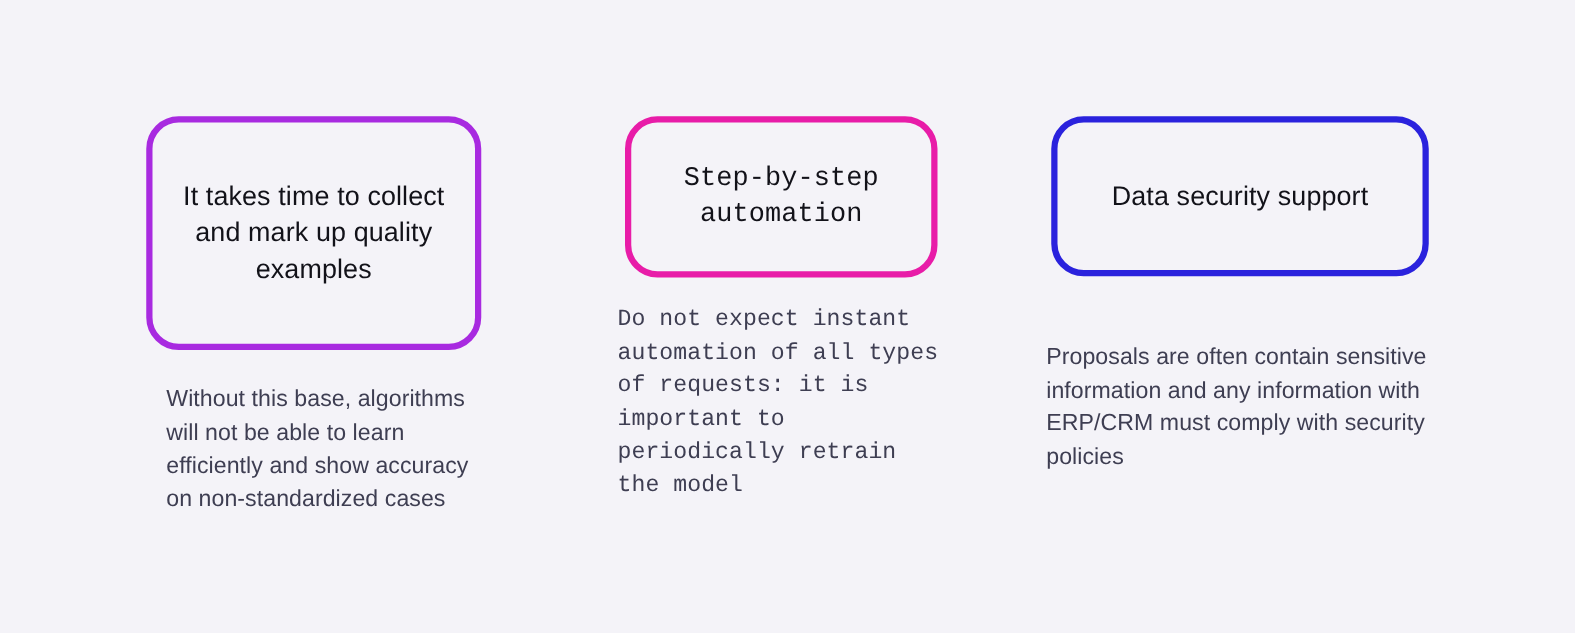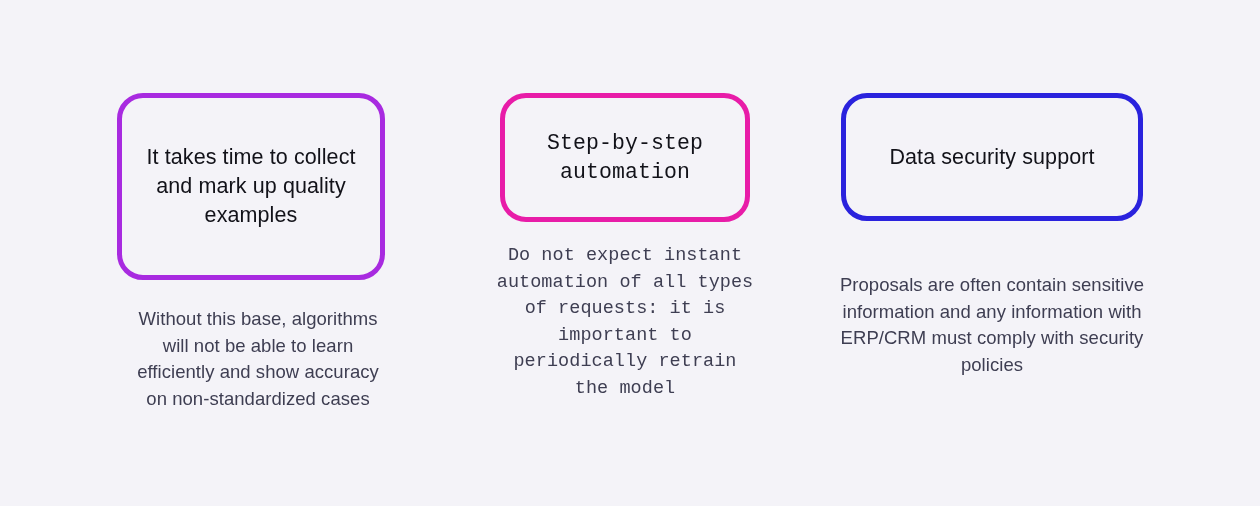--- a/index.html
+++ b/index.html
@@ -59,21 +59,20 @@
     text-align: center;
     letter-spacing: 0.1px;
   }
 
   .caption {
     margin: 0;
     font-size: 18.5px;
     line-height: 26.5px;
     font-weight: 400;
     color: #3e3e52;
-    text-align: center;
     letter-spacing: 0.05px;
   }
 
   .cap-0 { margin-top: 26px; width: 250px; }
   .cap-1 { margin-top: 21px; width: 262px; }
   .cap-2 { margin-top: 51px; width: 310px; }
 </style>
 </head>
 <body style="background: rgb(244, 243, 248);">
 

